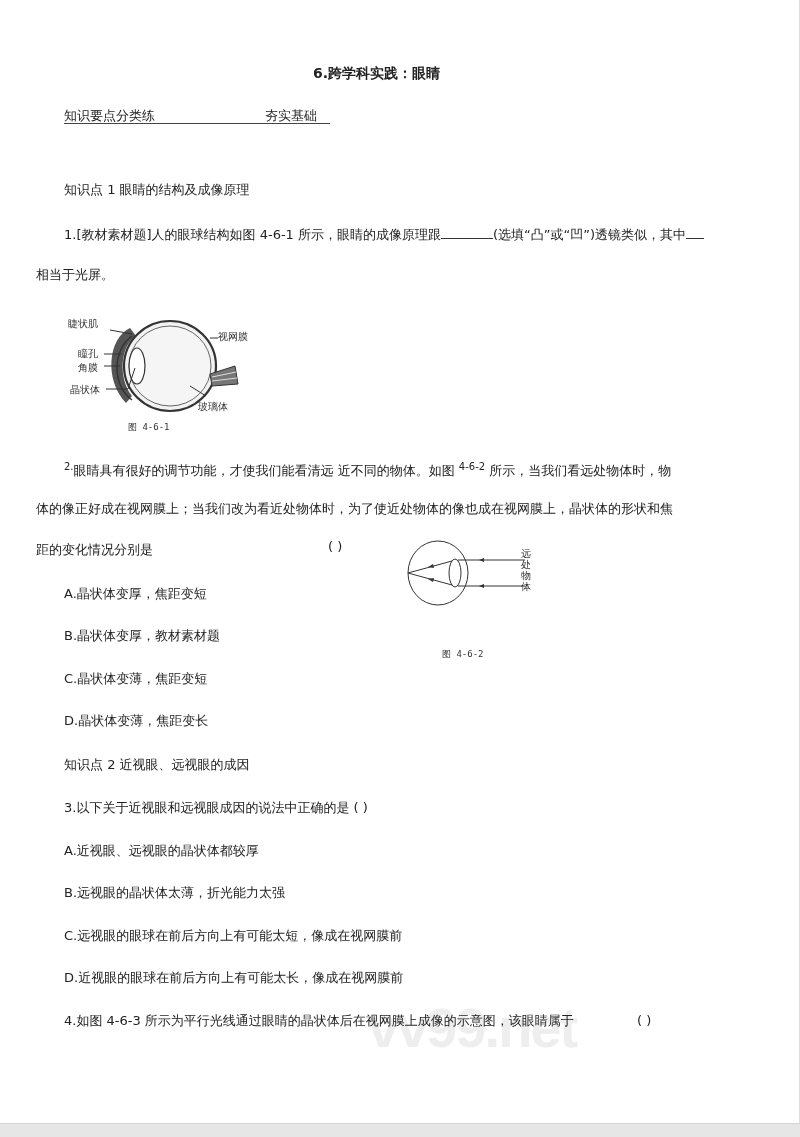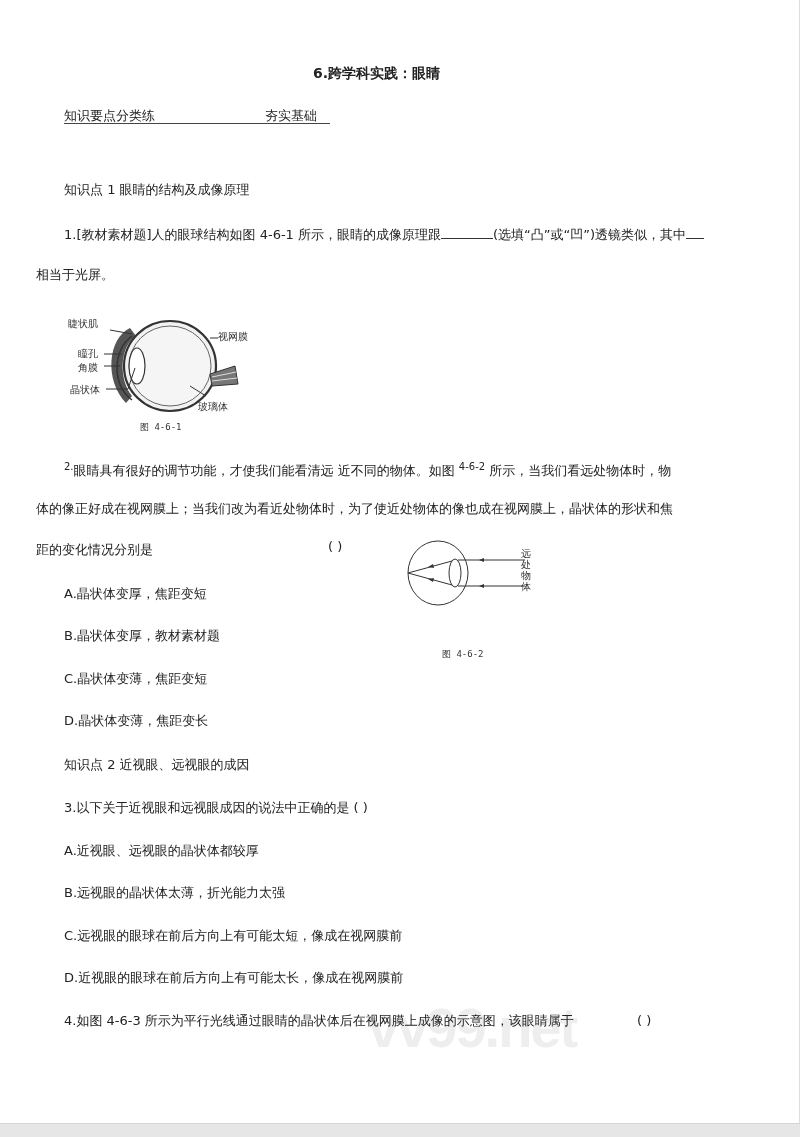--- a/index.html
+++ b/index.html
@@ -75,21 +75,21 @@
         <line x1="68" y1="81" x2="75" y2="60" stroke="#333" stroke-width="1"></line>
         <line x1="150" y1="30" x2="158" y2="30" stroke="#333" stroke-width="1"></line>
         <line x1="130" y1="78" x2="146" y2="88" stroke="#333" stroke-width="1"></line>
       </svg>
       <span class="abs fig-label" style="left:8px; top:9px; line-height:14px;">睫状肌</span>
       <span class="abs fig-label" style="left:158px; top:22px; line-height:14px;">视网膜</span>
       <span class="abs fig-label" style="left:18px; top:39px; line-height:14px;">瞳孔</span>
       <span class="abs fig-label" style="left:18px; top:53px; line-height:14px;">角膜</span>
       <span class="abs fig-label" style="left:10px; top:75px; line-height:14px;">晶状体</span>
       <span class="abs fig-label" style="left:138px; top:92px; line-height:14px;">玻璃体</span>
-      <span class="abs fig-cap" style="left:80px; top:112px; line-height:14px;">图 4-6-1</span>
+      <span class="abs fig-cap" style="left:68px; top:112px; line-height:14px;">图 4-6-1</span>
     </div>
 
     <div class="abs" style="left:64px; top:458px;">
       <span class="sup">2.</span><span>眼睛具有很好的调节功能，才使我们能看清远  近不同的物体。如图 </span><span class="sup">4-6-2</span><span> 所示，当我们看远处物体时，物</span>
     </div>
     <div class="abs" style="left:36px; top:500px;">体的像正好成在视网膜上；当我们改为看近处物体时，为了使近处物体的像也成在视网膜上，晶状体的形状和焦</div>
     <div class="abs" style="left:36px; top:541px;">距的变化情况分别是</div>
     <div class="abs" style="left:328px; top:538px;">(     )</div>
 
     <div style="position:absolute; left:400px; top:540px; width:150px; height:100px;">

